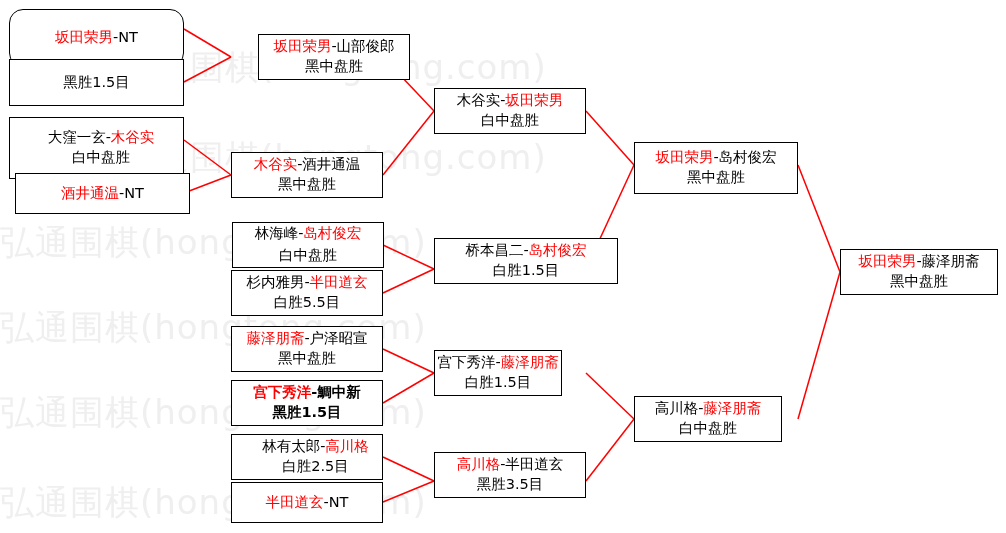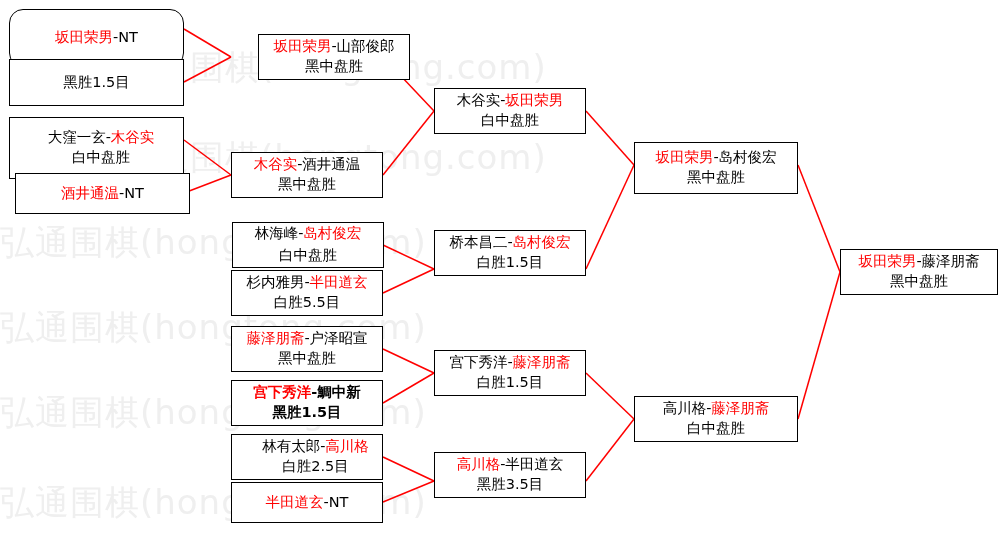--- a/index.html
+++ b/index.html
@@ -133,52 +133,52 @@
         <div class="ln"><span class="black">白中盘胜</span></div>
       </div>
       <div class="node" style="left: 232px; top: 222px; width: 152px; height: 46px; border-color: rgb(0, 0, 0); justify-content: space-between;">
         <div class="ln"><span class="black">林海峰-</span><span class="red">岛村俊宏</span></div>
         <div class="ln"><span class="black">白中盘胜</span></div>
       </div>
       <div class="node" style="left: 231px; top: 270px; width: 152px; height: 46px; border-color: rgb(0, 0, 0);">
         <div class="ln"><span class="black">杉内雅男-</span><span class="red">半田道玄</span></div>
         <div class="ln"><span class="black">白胜5.5目</span></div>
       </div>
-      <div class="node" style="left: 434px; top: 230px; width: 152px; height: 46px; border-color: rgb(0, 0, 0);">
+      <div class="node" style="left: 434px; top: 238px; width: 184px; height: 46px; border-color: rgb(0, 0, 0);">
         <div class="ln"><span class="black">桥本昌二-</span><span class="red">岛村俊宏</span></div>
         <div class="ln"><span class="black">白胜1.5目</span></div>
       </div>
       <div class="node" style="left: 634px; top: 142px; width: 164px; height: 52px; border-color: rgb(0, 0, 0);">
         <div class="ln"><span class="red">坂田荣男</span><span class="black">-岛村俊宏</span></div>
         <div class="ln"><span class="black">黑中盘胜</span></div>
       </div>
       <div class="node" style="left: 231px; top: 326px; width: 152px; height: 46px; border-color: rgb(0, 0, 0);">
         <div class="ln"><span class="red">藤泽朋斋</span><span class="black">-户泽昭宣</span></div>
         <div class="ln"><span class="black">黑中盘胜</span></div>
       </div>
       <div class="node" style="left: 231px; top: 380px; width: 152px; height: 46px; border-color: rgb(0, 0, 0); font-weight: bold;">
         <div class="ln"><span class="red">宫下秀洋</span><span class="black">-鯛中新</span></div>
         <div class="ln"><span class="black">黑胜1.5目</span></div>
       </div>
-      <div class="node" style="left: 434px; top: 350px; width: 152px; height: 46px; border-color: rgb(0, 0, 0);">
+      <div class="node" style="left: 434px; top: 350px; width: 128px; height: 46px; border-color: rgb(0, 0, 0);">
         <div class="ln"><span class="black">宫下秀洋-</span><span class="red">藤泽朋斋</span></div>
         <div class="ln"><span class="black">白胜1.5目</span></div>
       </div>
       <div class="node" style="left: 231px; top: 434px; width: 152px; height: 46px; border-color: rgb(0, 0, 0); padding-left: 20px;">
         <div class="ln"><span class="black">林有太郎-</span><span class="red">高川格</span></div>
         <div class="ln"><span class="black">白胜2.5目</span></div>
       </div>
       <div class="node" style="left: 231px; top: 482px; width: 152px; height: 41px; border-color: rgb(0, 0, 0); align-items: center;">
         <div class="ln"><span class="red">半田道玄</span><span class="black">-NT</span></div>
       </div>
       <div class="node" style="left: 434px; top: 452px; width: 152px; height: 46px; border-color: rgb(0, 0, 0);">
         <div class="ln"><span class="red">高川格</span><span class="black">-半田道玄</span></div>
         <div class="ln"><span class="black">黑胜3.5目</span></div>
       </div>
-      <div class="node" style="left: 634px; top: 396px; width: 164px; height: 46px; border-color: rgb(0, 0, 0);">
+      <div class="node" style="left: 634px; top: 396px; width: 148px; height: 46px; border-color: rgb(0, 0, 0);">
         <div class="ln"><span class="black">高川格-</span><span class="red">藤泽朋斋</span></div>
         <div class="ln"><span class="black">白中盘胜</span></div>
       </div>
       <div class="node" style="left: 840px; top: 249px; width: 158px; height: 46px; border-color: rgb(0, 0, 0);">
         <div class="ln"><span class="red">坂田荣男</span><span class="black">-藤泽朋斋</span></div>
         <div class="ln"><span class="black">黑中盘胜</span></div>
       </div>
     </div>
 
 </div>

